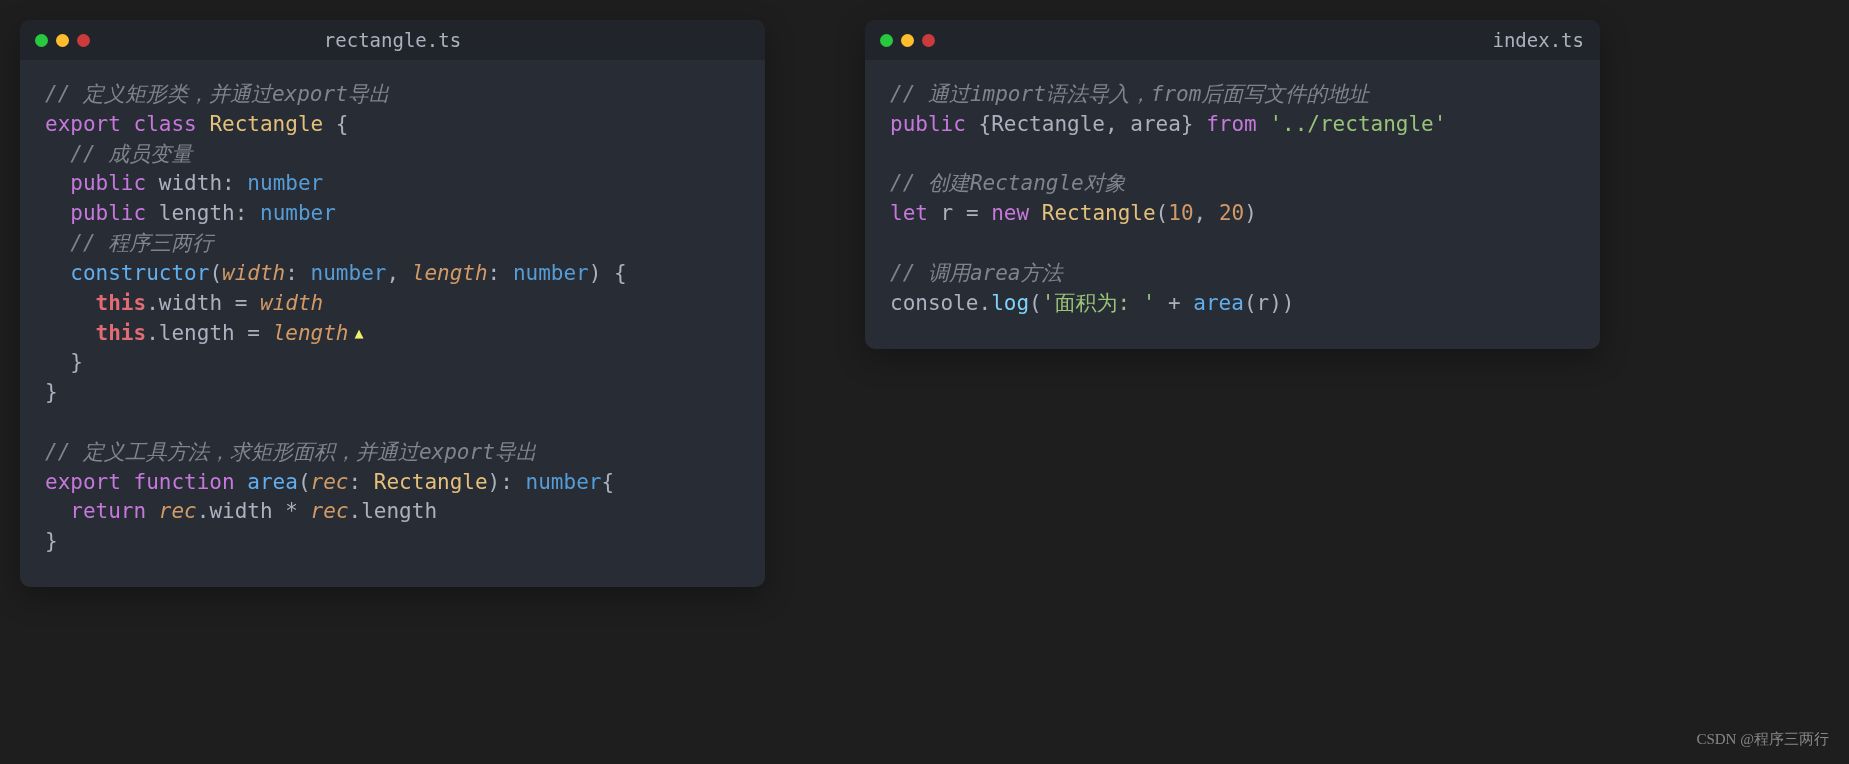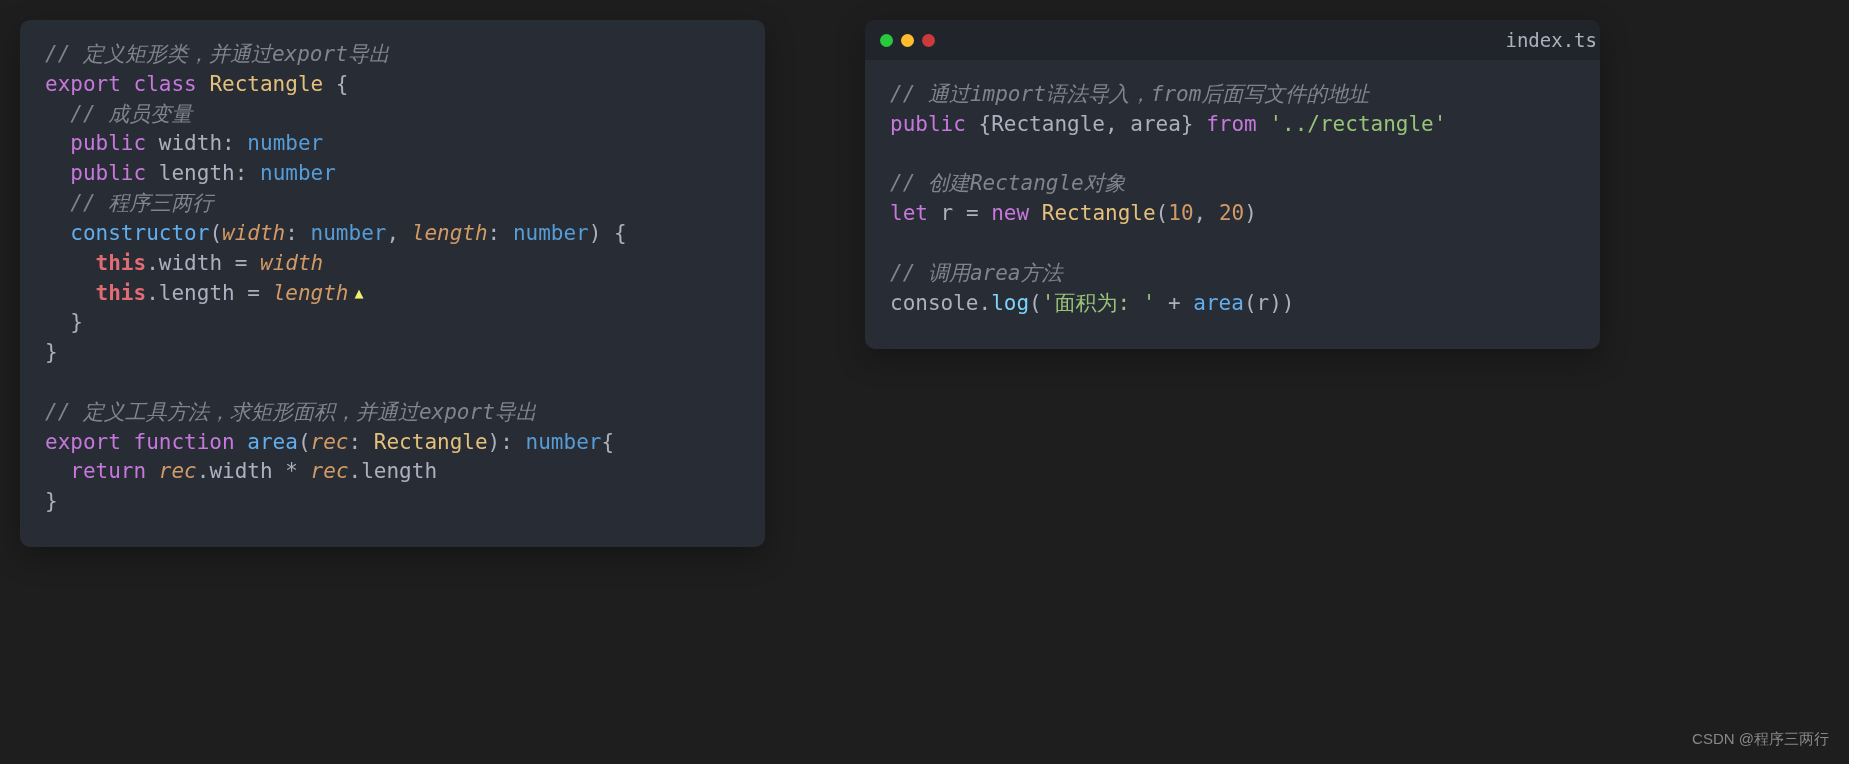--- a/index.html
+++ b/index.html
@@ -54,21 +54,21 @@
     .tl-red-alt { background: #cc3b3b; }
     .title {
       position: absolute;
       left: 50%;
       transform: translateX(-50%);
       color: #abb2bf;
       font-size: 19px;
     }
     .title-right {
       position: absolute;
-      right: 3px;
+      right: 16px;
       color: #abb2bf;
       font-size: 19px;
     }
     .code-content {
       padding: 20px 25px 30px 25px;
       font-size: 21px;
       line-height: 1.42;
       color: #abb2bf;
     }
     .comment { color: #7f848e; font-style: italic; }
@@ -94,29 +94,37 @@
     pre { 
       font-family: inherit; 
       white-space: pre;
     }
     .watermark {
       position: absolute;
       bottom: 15px;
       right: 20px;
       color: #888;
       font-size: 15px;
-      font-family: Liberation Sans, sans-serif;
+      font-family: Liberation Serif, serif;
     }
   </style>
 </head>
 <body>
 
 <div class="windows-container">
 
   <div class="window window-left">
+    <div class="titlebar">
+      <div class="traffic-lights">
+        <div class="traffic-light tl-green"></div>
+        <div class="traffic-light tl-yellow"></div>
+        <div class="traffic-light tl-red-alt"></div>
+      </div>
+      <div class="title">rectangle.ts</div>
+    </div>
     <div class="code-content">
 <pre><span class="comment">// 定义矩形类，并通过export导出</span>
 <span class="keyword">export</span> <span class="keyword">class</span> <span class="class-name">Rectangle</span> <span class="punct">{</span>
   <span class="comment">// 成员变量</span>
   <span class="keyword">public</span> <span class="white">width</span><span class="punct">:</span> <span class="type-blue">number</span>
   <span class="keyword">public</span> <span class="white">length</span><span class="punct">:</span> <span class="type-blue">number</span>
   <span class="comment">// 程序三两行</span>
   <span class="function-name">constructor</span><span class="punct">(</span><span class="param">width</span><span class="punct">:</span> <span class="type-blue">number</span><span class="punct">,</span> <span class="param">length</span><span class="punct">:</span> <span class="type-blue">number</span><span class="punct">) {</span>
     <span class="this-kw">this</span><span class="punct">.</span><span class="white">width</span> <span class="operator">=</span> <span class="param">width</span>
     <span class="this-kw">this</span><span class="punct">.</span><span class="white">length</span> <span class="operator">=</span> <span class="param">length</span><span class="cursor">▲</span>

